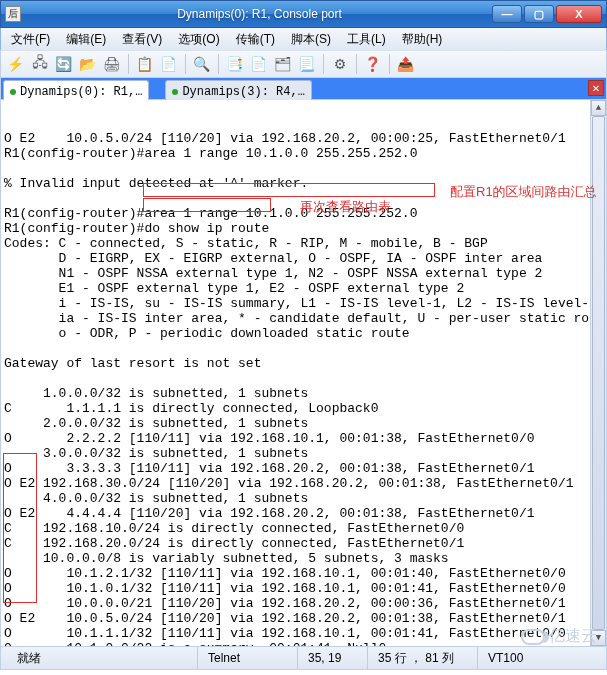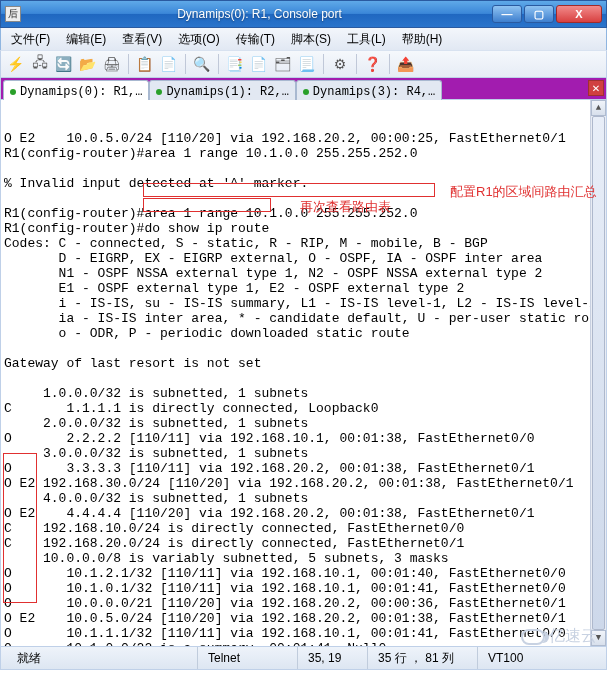--- a/index.html
+++ b/index.html
@@ -71,25 +71,25 @@
   .tb-icon {
     width:22px; height:22px;
     display:flex; align-items:center; justify-content:center;
     font-size:14px;
     color:#555;
   }
   .tb-sep { width:1px; height:20px; background:#c0c8d8; margin:0 3px;}
   .tabbar {
     height: 22px;
     border-left:1px solid #bfd0e8; border-right:1px solid #bfd0e8; border-bottom:1px solid #bfd0e8;
-    background:#a21caf;
+    background:#3b82f6;
     display:flex;
     align-items:stretch;
     padding: 2px 2px 0 2px;
-    gap:0;
+    gap:16px;
   }
   .tab {
     height:20px;
     padding: 2px 6px 0 6px;
     border:1px solid #a8b8d0;
     border-bottom:none;
     border-radius:3px 3px 0 0;
     background:#e2e8f2;
     font-family:"Courier New", monospace;
     font-size:12px;
@@ -219,24 +219,20 @@
   <div class="tb-icon">📤</div>
 </div>
 
 <div class="tabbar">
   <div class="tab active">
       <span class="ind"></span>
       <span>Dynamips(0): R1,…</span>
     </div>
   <div class="tab">
       <span class="ind"></span>
-      <span>Dynamips(1): R2,…</span>
-    </div>
-  <div class="tab">
-      <span class="ind"></span>
       <span>Dynamips(3): R4,…</span>
     </div>
   <div style="flex:1"></div>
   <div class="tab-close">✕</div>
 </div>
 
 <div class="console" id="console-area">
   <div>O E2    10.0.5.0/24 [110/20] via 192.168.20.2, 00:00:25, FastEthernet0/1</div><div>R1(config-router)#area 1 range 10.1.0.0 255.255.252.0</div><div> </div><div>% Invalid input detected at '^' marker.</div><div> </div><div>R1(config-router)#area 1 range 10.1.0.0 255.255.252.0</div><div>R1(config-router)#do show ip route</div><div>Codes: C - connected, S - static, R - RIP, M - mobile, B - BGP</div><div>       D - EIGRP, EX - EIGRP external, O - OSPF, IA - OSPF inter area</div><div>       N1 - OSPF NSSA external type 1, N2 - OSPF NSSA external type 2</div><div>       E1 - OSPF external type 1, E2 - OSPF external type 2</div><div>       i - IS-IS, su - IS-IS summary, L1 - IS-IS level-1, L2 - IS-IS level-2</div><div>       ia - IS-IS inter area, * - candidate default, U - per-user static route</div><div>       o - ODR, P - periodic downloaded static route</div><div> </div><div>Gateway of last resort is not set</div><div> </div><div>     1.0.0.0/32 is subnetted, 1 subnets</div><div>C       1.1.1.1 is directly connected, Loopback0</div><div>     2.0.0.0/32 is subnetted, 1 subnets</div><div>O       2.2.2.2 [110/11] via 192.168.10.1, 00:01:38, FastEthernet0/0</div><div>     3.0.0.0/32 is subnetted, 1 subnets</div><div>O       3.3.3.3 [110/11] via 192.168.20.2, 00:01:38, FastEthernet0/1</div><div>O E2 192.168.30.0/24 [110/20] via 192.168.20.2, 00:01:38, FastEthernet0/1</div><div>     4.0.0.0/32 is subnetted, 1 subnets</div><div>O E2    4.4.4.4 [110/20] via 192.168.20.2, 00:01:38, FastEthernet0/1</div><div>C    192.168.10.0/24 is directly connected, FastEthernet0/0</div><div>C    192.168.20.0/24 is directly connected, FastEthernet0/1</div><div>     10.0.0.0/8 is variably subnetted, 5 subnets, 3 masks</div><div>O       10.1.2.1/32 [110/11] via 192.168.10.1, 00:01:40, FastEthernet0/0</div><div>O       10.1.0.1/32 [110/11] via 192.168.10.1, 00:01:41, FastEthernet0/0</div><div>O       10.0.0.0/21 [110/20] via 192.168.20.2, 00:00:36, FastEthernet0/1</div><div>O E2    10.0.5.0/24 [110/20] via 192.168.20.2, 00:01:38, FastEthernet0/1</div><div>O       10.1.1.1/32 [110/11] via 192.168.10.1, 00:01:41, FastEthernet0/0</div><div>O       10.1.0.0/22 is a summary, 00:01:41, Null0</div><div class="scrollbar">
     <div class="sb-btn">▲</div>
     <div class="sb-track"><div class="sb-thumb"></div></div>

